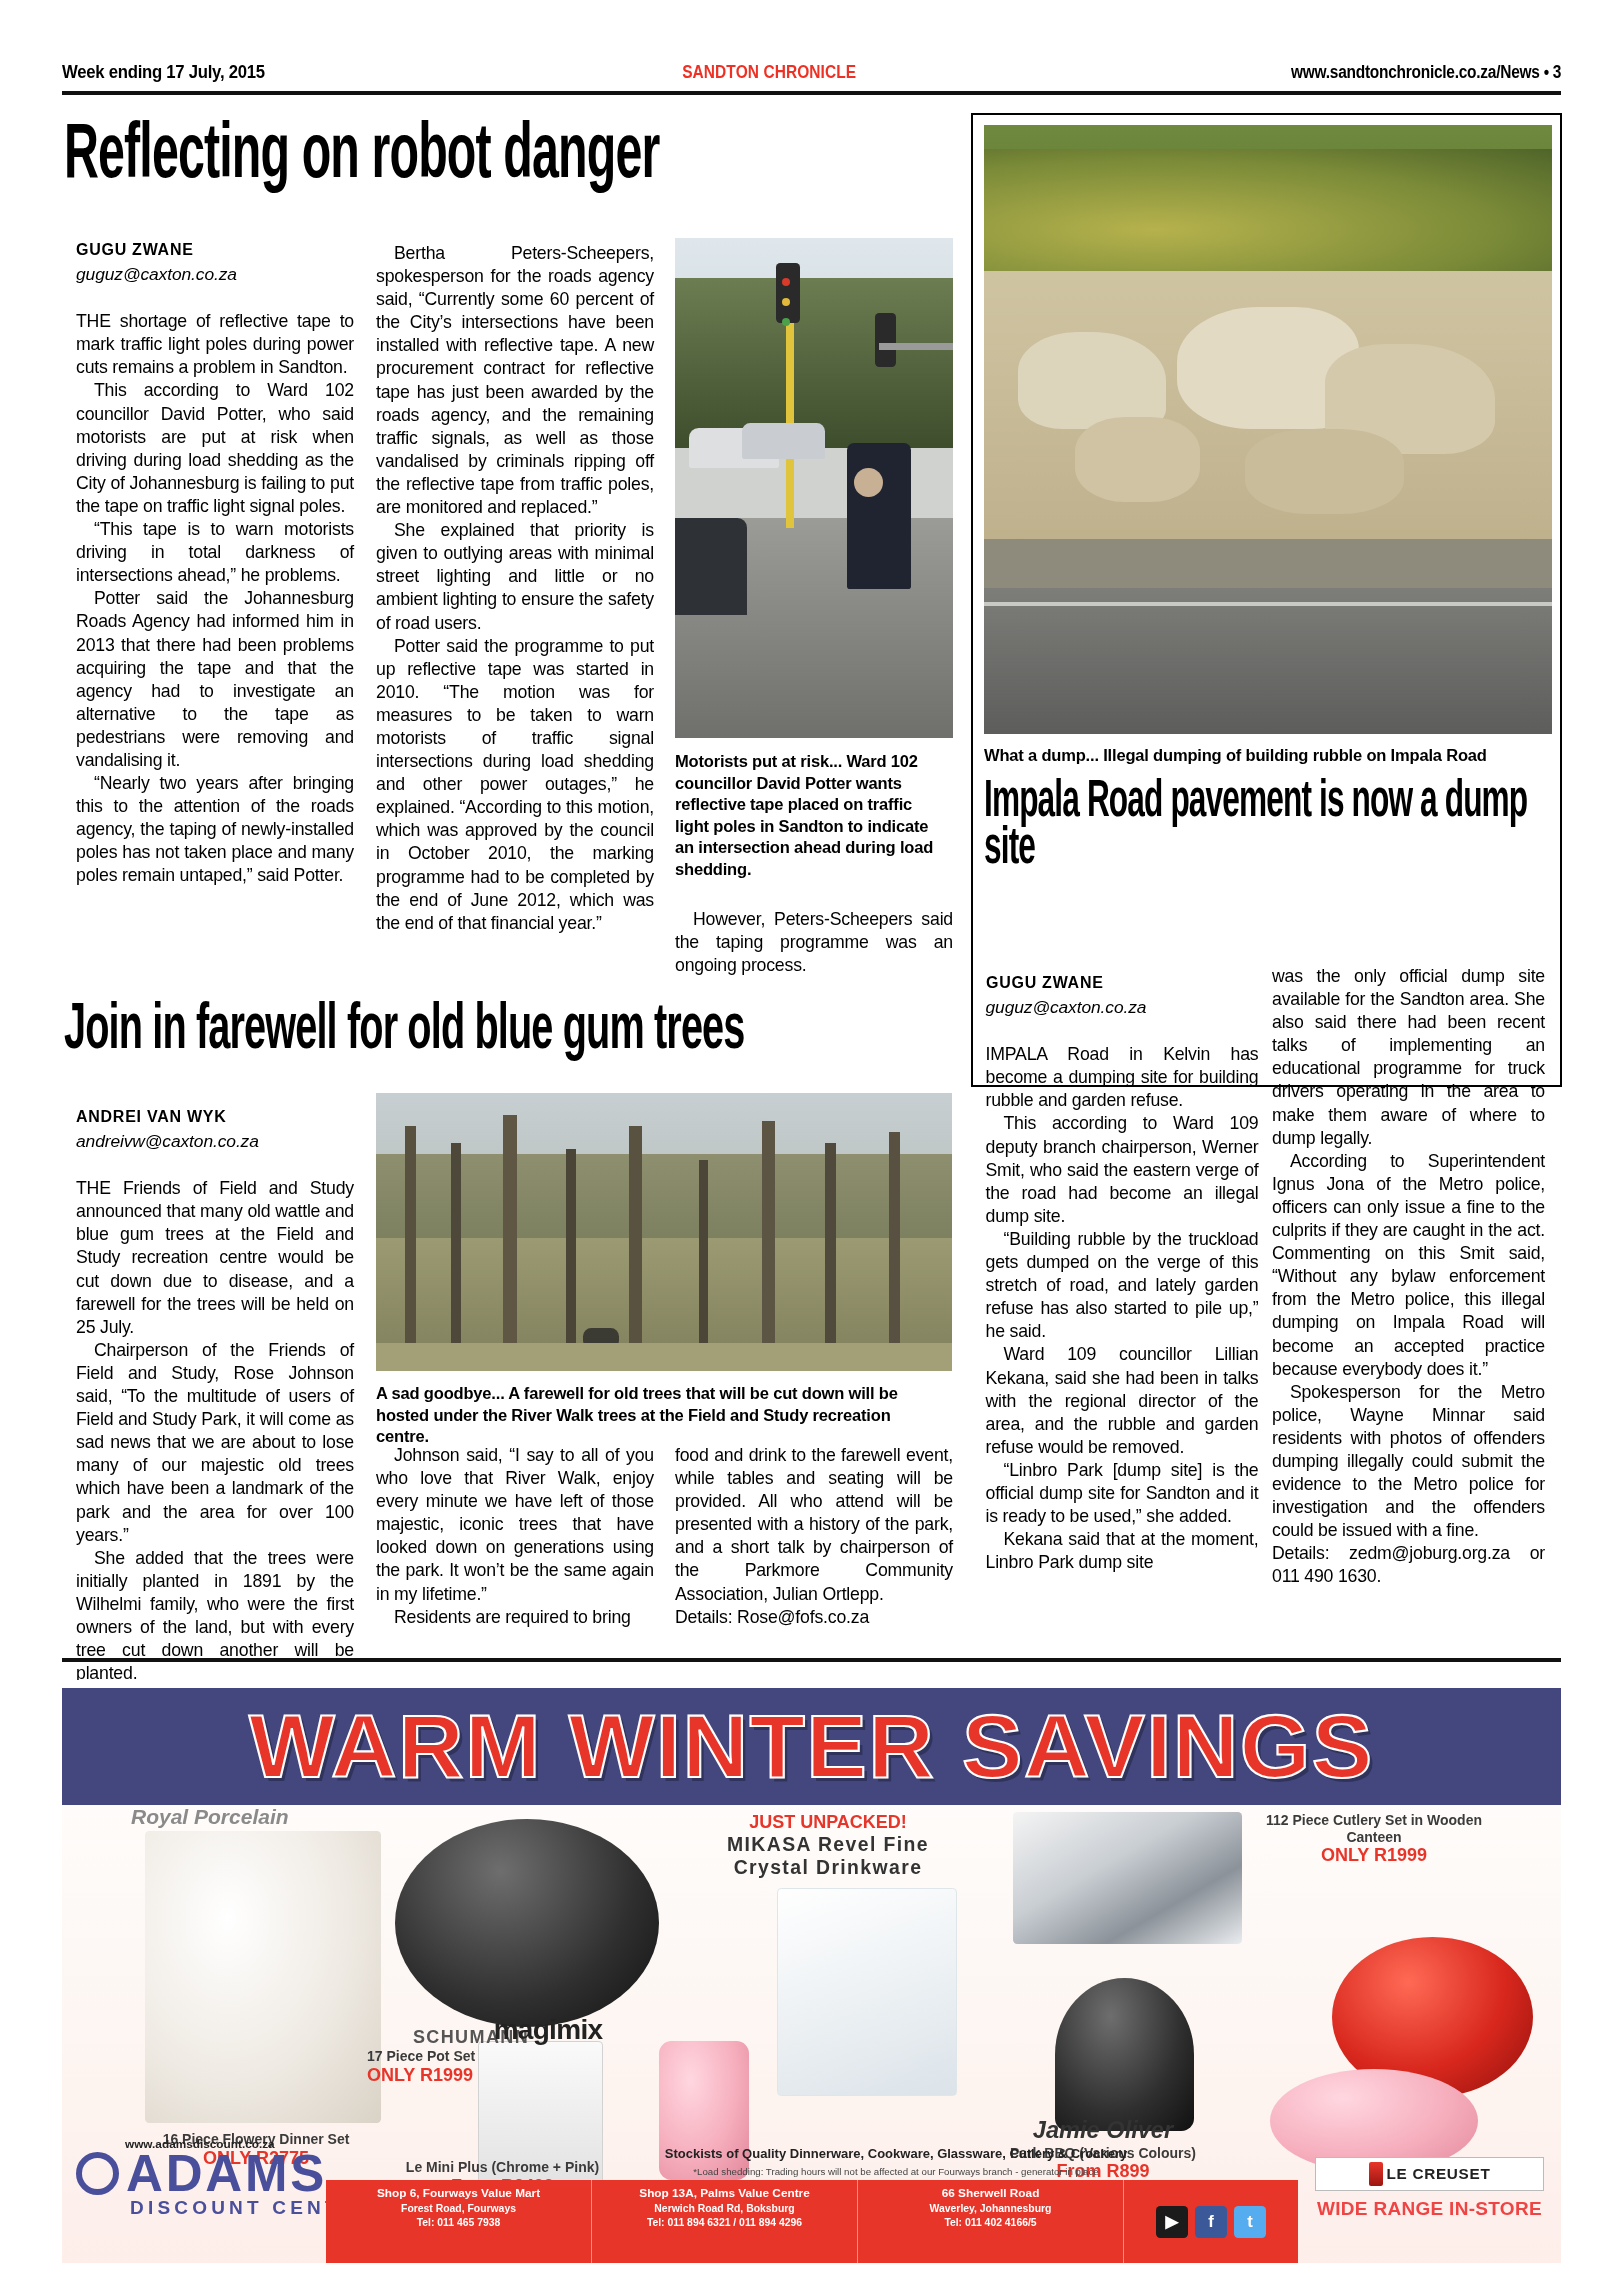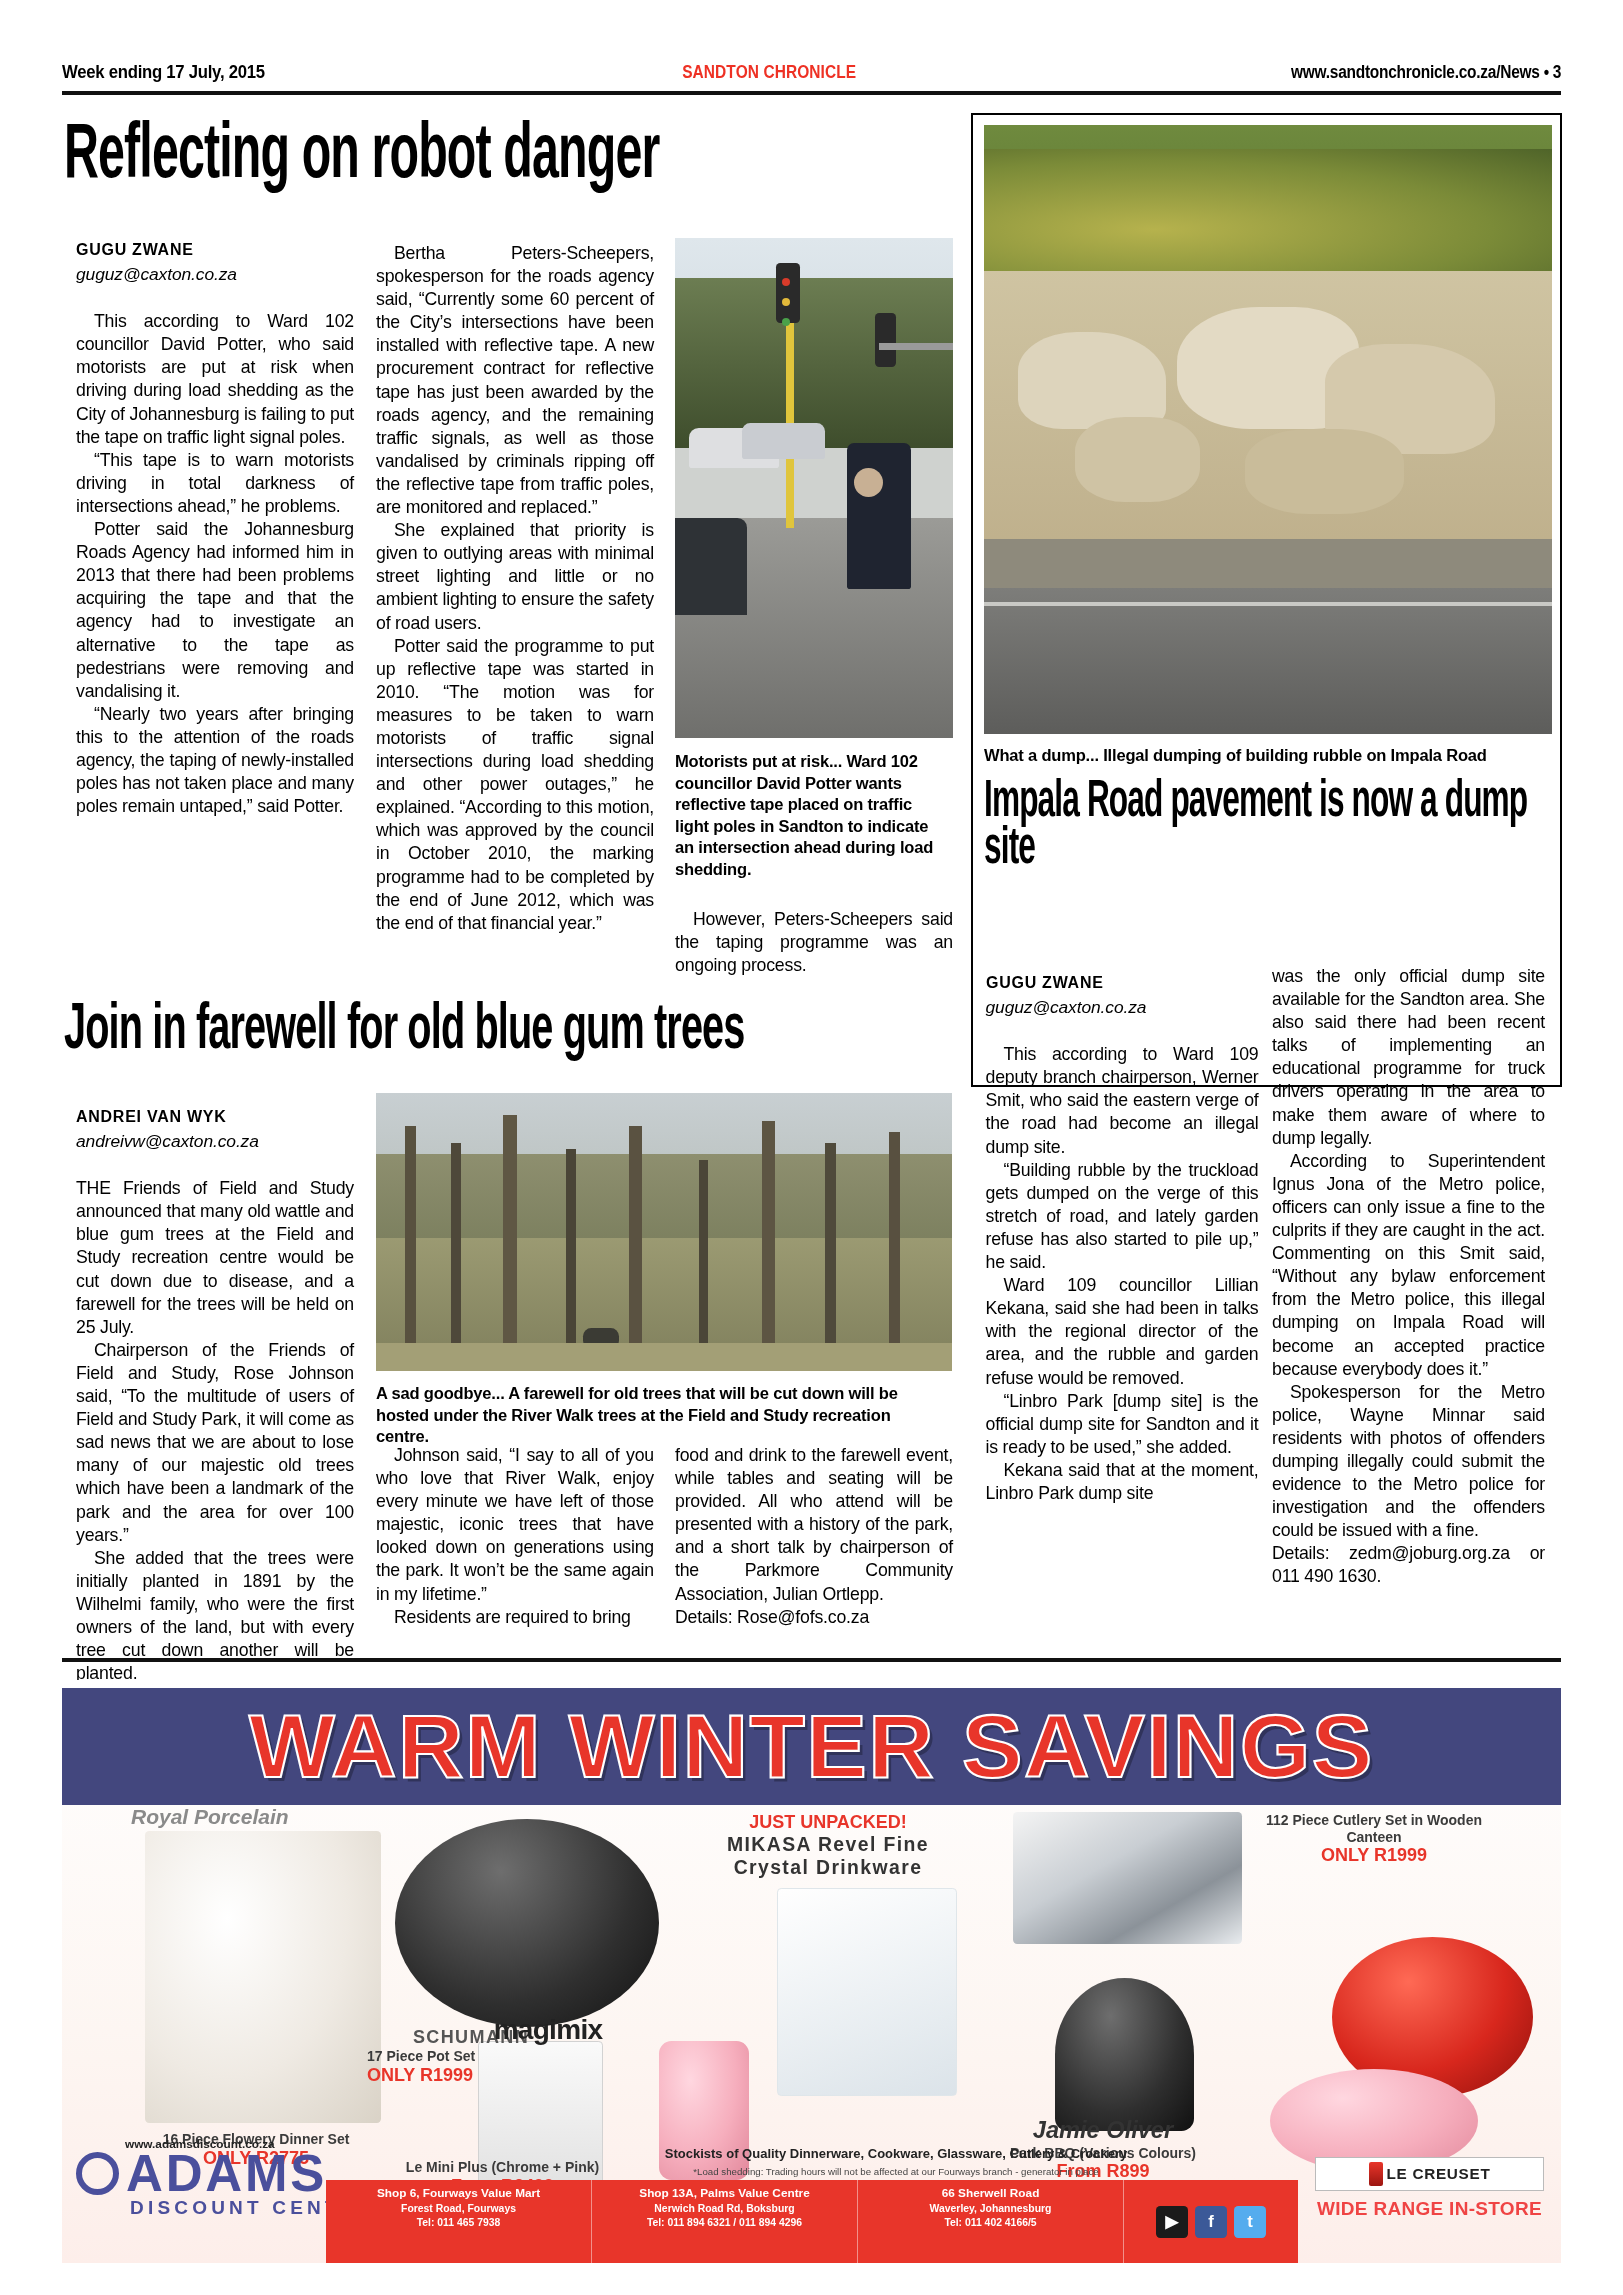--- a/index.html
+++ b/index.html
@@ -215,20 +215,21 @@
   <div class="masthead-url">www.sandtonchronicle.co.za/News • 3</div>
 </div>
 <div class="masthead-rule"></div>
 
 <div class="hl" id="headline-robot">Reflecting on robot danger</div>
 
 <div id="col-robot-1">
   <div class="byline-name">GUGU ZWANE</div>
   <div class="byline-mail">guguz@caxton.co.za</div>
   <div class="body-col">
+    <p class="first">THE shortage of reflective tape to mark traffic light poles during power cuts remains a problem in Sandton.</p>
     <p>This according to Ward 102 councillor David Potter, who said motorists are put at risk when driving during load shedding as the City of Johannesburg is failing to put the tape on traffic light signal poles.</p>
     <p>“This tape is to warn motorists driving in total darkness of intersections ahead,” he problems.</p>
     <p>Potter said the Johannesburg Roads Agency had informed him in 2013 that there had been problems acquiring the tape and that the agency had to investigate an alternative to the tape as pedestrians were removing and vandalising it.</p>
     <p>“Nearly two years after bringing this to the attention of the roads agency, the taping of newly-installed poles has not taken place and many poles remain untaped,” said Potter.</p>
   </div>
 </div>
 
 <div id="col-robot-2">
   <div class="body-col">
     <p>Bertha Peters-Scheepers, spokesperson for the roads agency said, “Currently some 60 percent of the City’s intersections have been installed with reflective tape. A new procurement contract for reflective tape has just been awarded by the roads agency, and the remaining traffic signals, as well as those vandalised by criminals ripping off the reflective tape from traffic poles, are monitored and replaced.”</p>
@@ -279,20 +280,21 @@
   </div>
 
   <div class="cap" id="cap-dump">What a dump... Illegal dumping of building rubble on Impala Road</div>
 
   <div class="hl" id="headline-impala" style="white-space:normal;width:951px;">Impala Road pavement is now a dump site</div>
 
   <div id="col-impala-1">
     <div class="byline-name">GUGU ZWANE</div>
     <div class="byline-mail">guguz@caxton.co.za</div>
     <div class="body-col">
+      <p class="first">IMPALA Road in Kelvin has become a dumping site for building rubble and garden refuse.</p>
       <p>This according to Ward 109 deputy branch chairperson, Werner Smit, who said the eastern verge of the road had become an illegal dump site.</p>
       <p>“Building rubble by the truckload gets dumped on the verge of this stretch of road, and lately garden refuse has also started to pile up,” he said.</p>
       <p>Ward 109 councillor Lillian Kekana, said she had been in talks with the regional director of the area, and the rubble and garden refuse would be removed.</p>
       <p>“Linbro Park [dump site] is the official dump site for Sandton and it is ready to be used,” she added.</p>
       <p>Kekana said that at the moment, Linbro Park dump site</p>
     </div>
   </div>
 
   <div id="col-impala-2">
     <div class="body-col">

